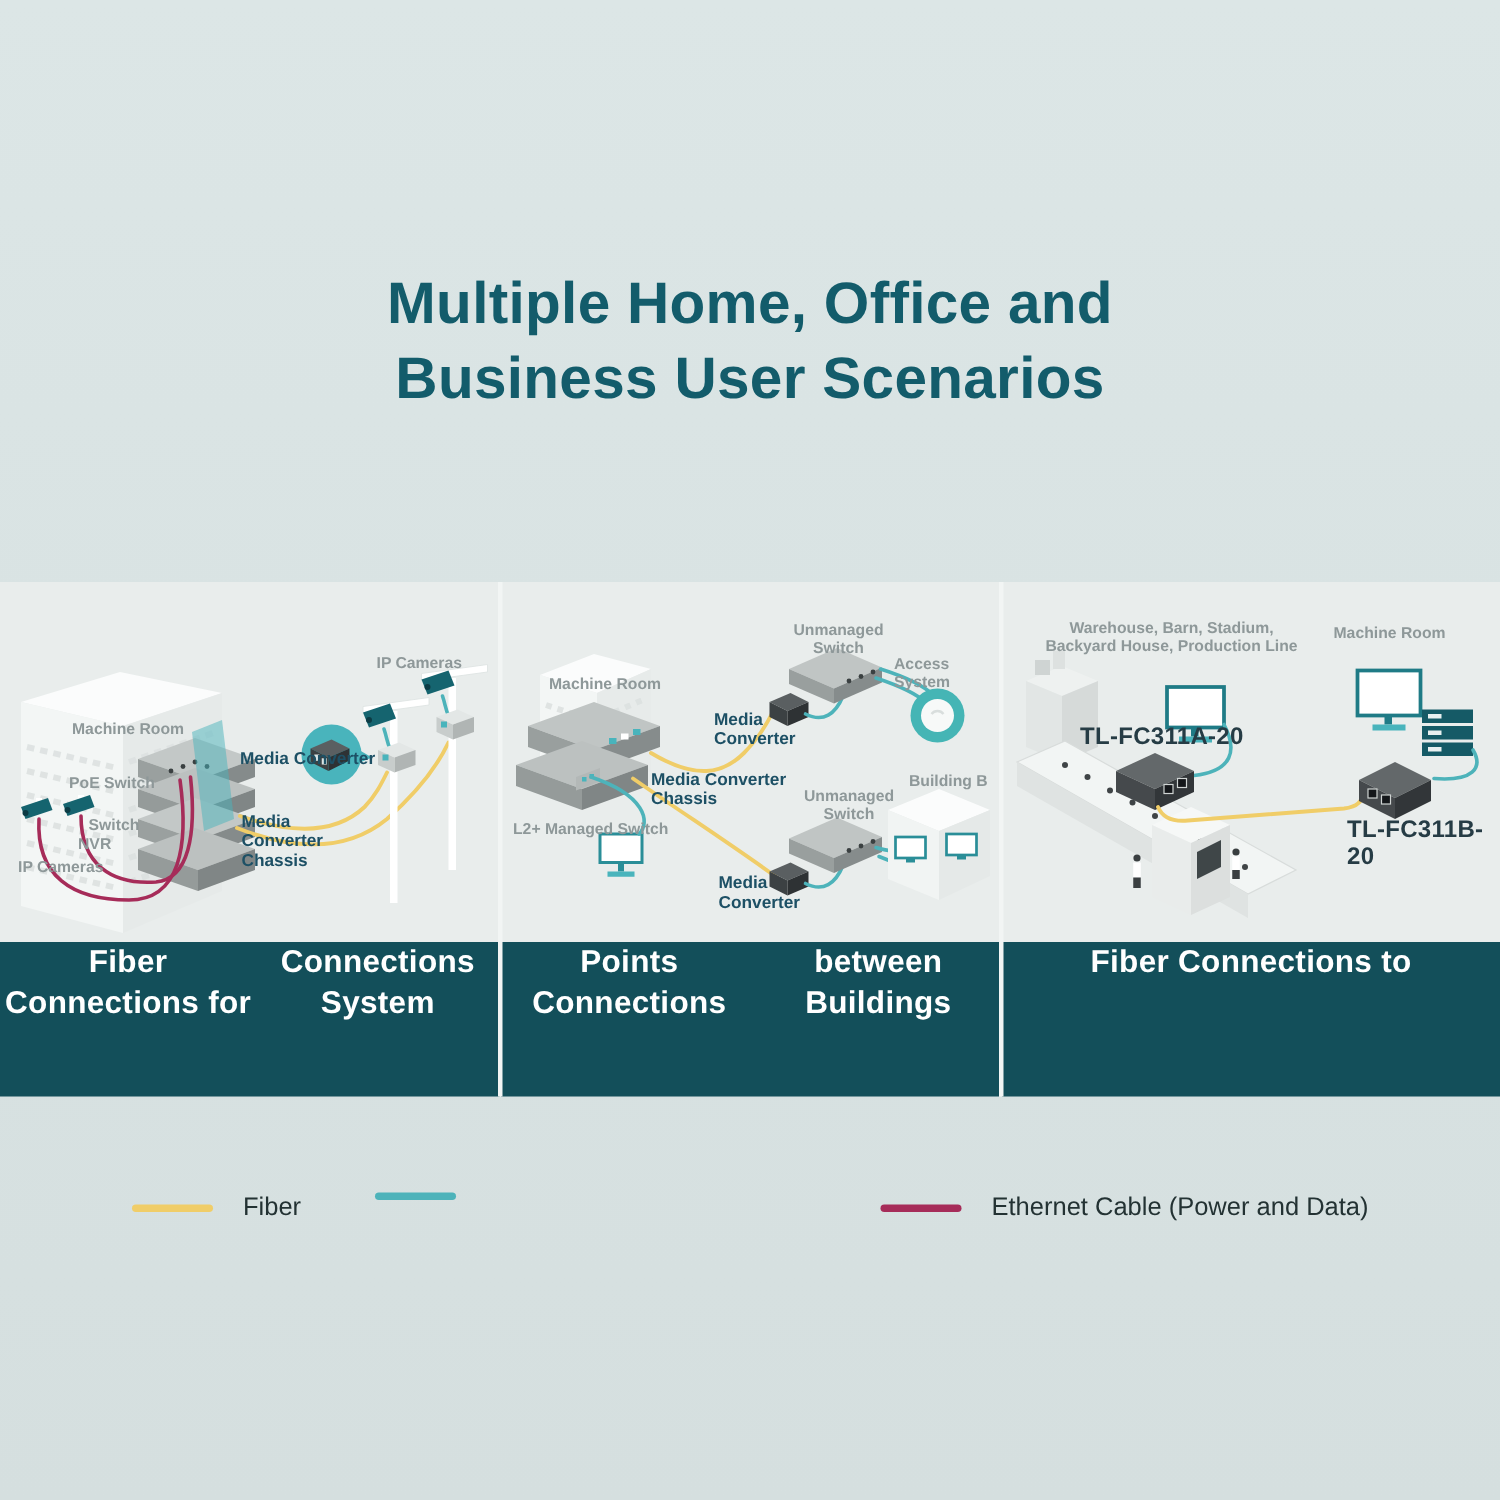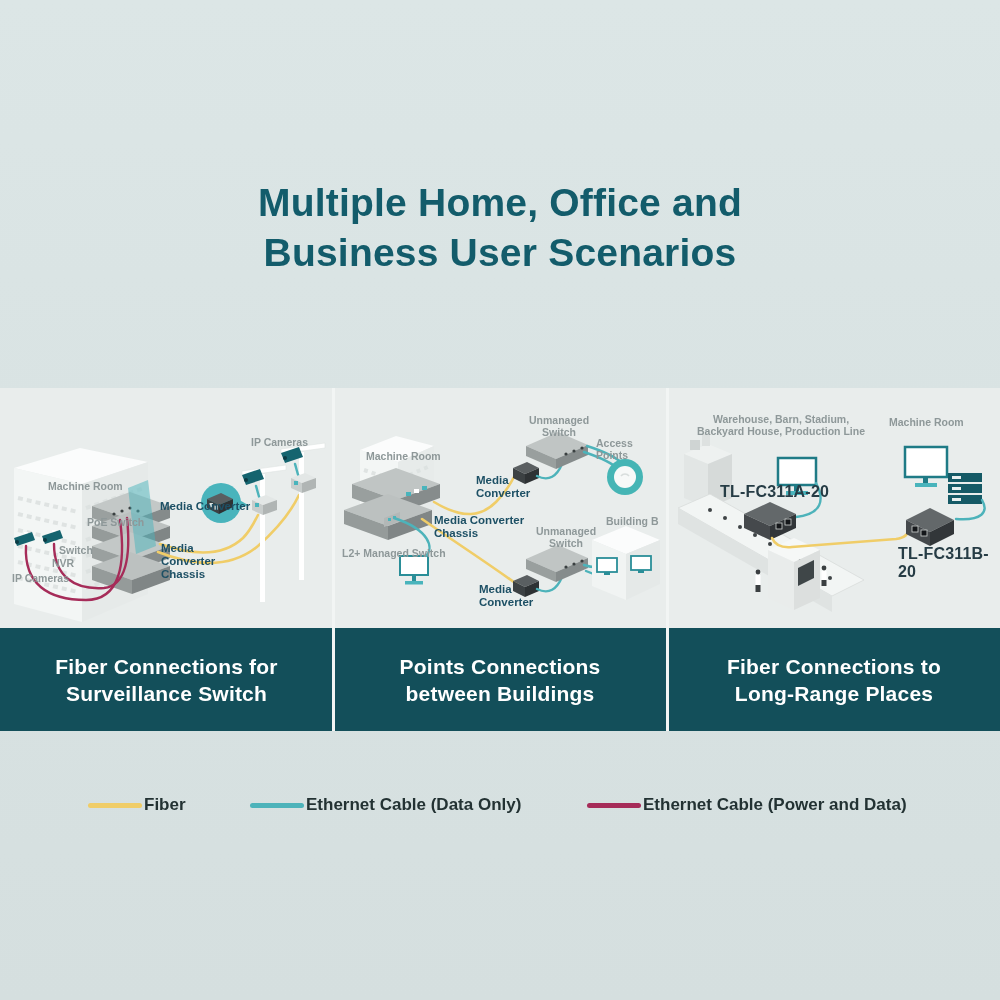--- a/index.html
+++ b/index.html
@@ -15,34 +15,34 @@
   .panel{position:absolute;top:388px;height:240px;background:#e9edec;}
   .panel.p1{left:0;width:333px;}
   .panel.p2{left:334px;width:332px;}
   .panel.p3{left:668px;width:332px;}
   .panel svg{position:absolute;left:0;top:0;}
   .divider{position:absolute;top:388px;width:3px;height:343px;background:#f2f5f4;z-index:5;}
   .divider.d1{left:332px;} .divider.d2{left:666px;}
 
   
   .bar{position:absolute;top:628px;height:103px;background:#134f5a;color:#ffffff;
-       display:flex;flex-direction:column;justify-content:center;text-align:center;
+       display:flex;flex-direction:row;justify-content:center;text-align:center;
        font-weight:700;font-size:21px;line-height:27px;letter-spacing:.2px;}
   .bar.b1{left:0;width:333px;} .bar.b2{left:334px;width:332px;} .bar.b3{left:668px;width:332px;}
 
   
   .lbl{position:absolute;font-size:10.5px;color:#8e9899;font-weight:700;line-height:1.15;z-index:4;}
   .lbl.teal{color:#1d5065;font-size:11.5px;margin-top:33px;}
   .lbl.model{color:#263c45;font-size:16px;letter-spacing:.2px;}
   .lbl.center{text-align:center;}
 
   
   .legend-item{position:absolute;top:795px;display:flex;align-items:center;z-index:4;}
   .legend-swatch{width:54px;height:5px;border-radius:3px;flex:0 0 auto;}
-  .legend-label{margin-left:2px;font-size:17px;color:#233233;font-weight:bold;}
+  .legend-label{margin-left:20px;font-size:17px;color:#233233;}
 
   
   .cab{fill:none;stroke-linecap:round;stroke-linejoin:round;}
   .fiber{stroke:#f0cd68;stroke-width:2.6;}
   .eth{stroke:#4db3ba;stroke-width:2.4;}
   .pwr{stroke:#a62c59;stroke-width:2.4;}
   .winline{stroke:#dde2e1;stroke-width:4;}
 </style>
 </head>
 <body>
@@ -158,21 +158,21 @@
         <circle cx="221" cy="115" r="20" fill="#49b4bc"></circle>
         <polygon points="236,110 248,117 236,122" fill="#49b4bc"></polygon>
         <polygon points="207,111 221,105 233,111 219,117" fill="#5a5f61"></polygon>
         <polygon points="207,111 219,117 219,126 207,120" fill="#3c4143"></polygon>
         <polygon points="219,117 233,111 233,119 219,126" fill="#2e3234"></polygon>
         <rect x="209.5" y="115" width="3.4" height="4.2" fill="#d8e4e4"></rect>
         <rect x="214.5" y="117.5" width="3.4" height="4.2" fill="#d8e4e4"></rect>
       </g>
     </svg>
     <div class="lbl" style="left:48px;top:92px;">Machine Room</div>
-    <div class="lbl" style="left:46px;top:128px;margin-left:41px;">PoE Switch</div>
+    <div class="lbl" style="left:46px;top:128px;">PoE Switch</div>
     <div class="lbl" style="left:59px;top:156px;">Switch</div>
     <div class="lbl" style="left:52px;top:169px;">NVR</div>
     <div class="lbl" style="left:12px;top:184px;">IP Cameras</div>
     <div class="lbl" style="left:251px;top:48px;">IP Cameras</div>
     <div class="lbl teal" style="left:160px;top:79px;white-space:nowrap;">Media Converter</div>
     <div class="lbl teal" style="left:161px;top:121px;width:66px;">Media Converter Chassis</div>
   </div>
 
   <div class="panel p2">
     <svg width="332" height="240" viewBox="0 0 332 240">
@@ -266,21 +266,21 @@
         <rect x="270" y="184" width="6" height="3" fill="#2a8e98"></rect>
         <rect x="297" y="168" width="20" height="14" fill="#ffffff" stroke="#2a8e98" stroke-width="1.8"></rect>
         <rect x="304" y="182" width="6" height="3" fill="#2a8e98"></rect>
       </g>
     </svg>
     <div class="lbl" style="left:32px;top:62px;">Machine Room</div>
     <div class="lbl teal" style="left:100px;top:93px;width:104px;">Media Converter Chassis</div>
     <div class="lbl" style="left:8px;top:159px;white-space:nowrap;">L2+ Managed Switch</div>
     <div class="lbl teal" style="left:142px;top:53px;width:64px;">Media Converter</div>
     <div class="lbl center" style="left:184px;top:26px;width:82px;">Unmanaged Switch</div>
-    <div class="lbl" style="left:262px;top:49px;">Access Points</div>
+    <div class="lbl" style="left:262px;top:49px;">Access System</div>
     <div class="lbl center" style="left:191px;top:137px;width:82px;">Unmanaged Switch</div>
     <div class="lbl teal" style="left:145px;top:162px;width:64px;">Media Converter</div>
     <div class="lbl" style="left:272px;top:127px;">Building B</div>
   </div>
 
   <div class="panel p3">
     <svg width="332" height="240" viewBox="0 0 332 240">
 
       <g>
         <polygon points="16,66 40,56 64,66 40,76" fill="#eef1f0"></polygon>
@@ -360,37 +360,35 @@
     <div class="lbl" style="left:221px;top:28px;">Machine Room</div>
     <div class="lbl model" style="left:52px;top:95px;">TL-FC311A-20</div>
     <div class="lbl model" style="left:230px;top:157px;">TL-FC311B-20</div>
   </div>
 
   <div class="divider d1"></div>
   <div class="divider d2"></div>
 
   <div class="bar b1">
     <div>Fiber Connections for</div>
-    <div>Surveillance Switch</div>
+    <div>Connections System</div>
   </div>
   <div class="bar b2">
     <div>Points Connections</div>
     <div>between Buildings</div>
   </div>
   <div class="bar b3">
     <div>Fiber Connections to</div>
-    <div>Long-Range Places</div>
   </div>
 
   <div class="legend-item" style="left:88px;">
     <span class="legend-swatch" style="background-color: rgb(240, 205, 104);"></span>
     <span class="legend-label">Fiber</span>
   </div>
   <div class="legend-item" style="left:250px;">
     <span class="legend-swatch" style="background-color: rgb(77, 179, 186);"></span>
-    <span class="legend-label">Ethernet Cable (Data Only)</span>
   </div>
   <div class="legend-item" style="left:587px;">
     <span class="legend-swatch" style="background-color: rgb(166, 44, 89);"></span>
     <span class="legend-label">Ethernet Cable (Power and Data)</span>
   </div>
 
 </div>
 
 </body></html>

